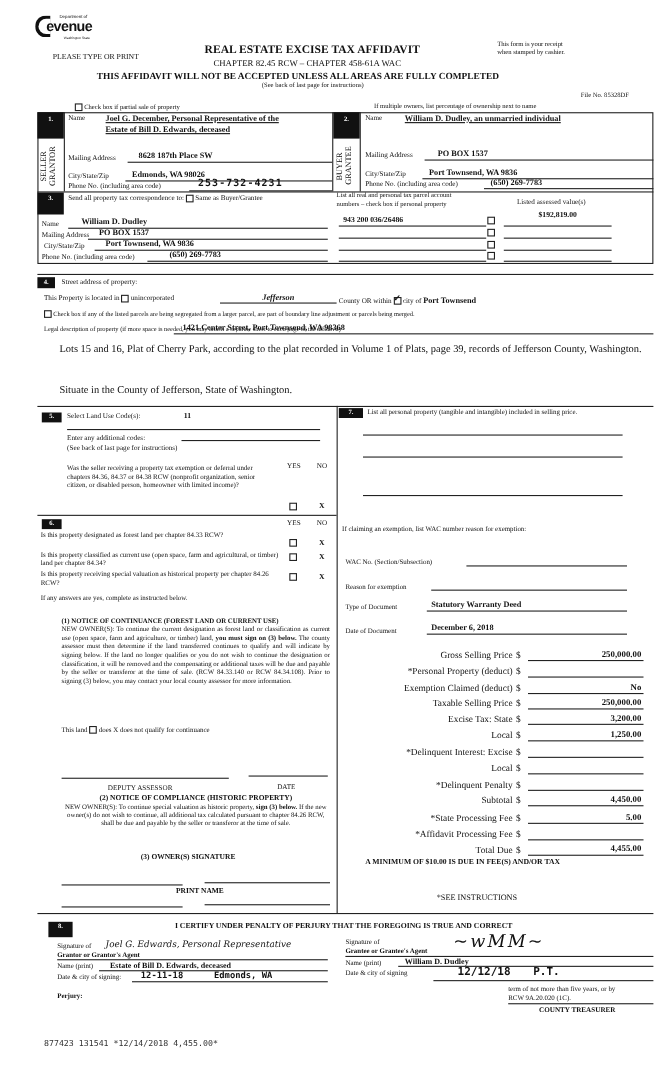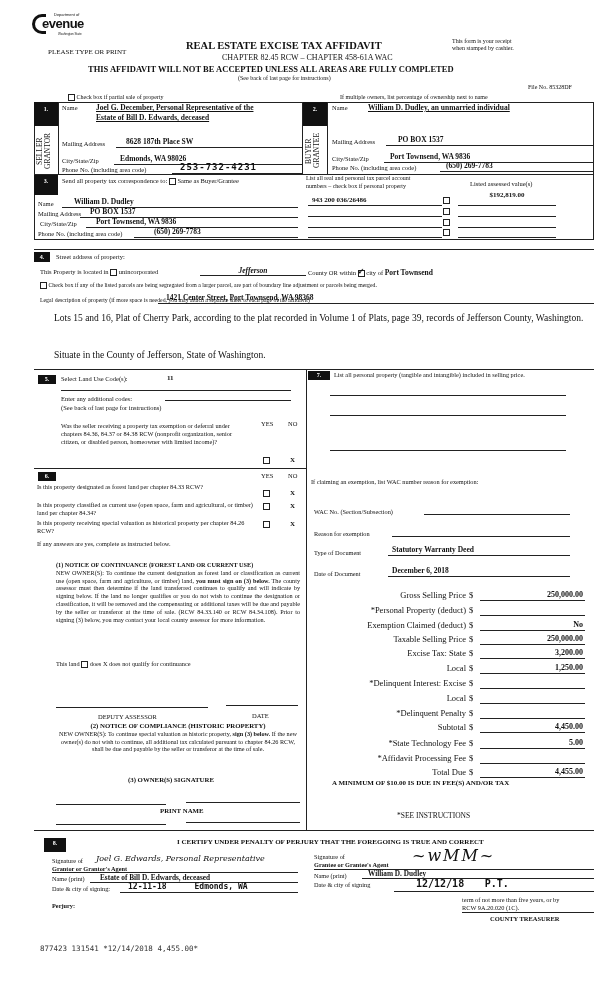--- a/index.html
+++ b/index.html
@@ -25,21 +25,21 @@
 <body>
 
 <div class="abs" style="left:32px;top:12px;width:60px;height:26px;">
   <div style="position:absolute;left:0;top:2px;width:14px;height:20px;border:3px solid #111;border-right:none;border-radius:12px 0 0 12px;"></div>
   <div style="position:absolute;left:22px;top:0;font-size:4px;font-family:'Liberation Sans',sans-serif;">Department of</div>
   <div style="position:absolute;left:10px;top:4px;font-size:13px;font-weight:bold;font-family:'Liberation Sans',sans-serif;letter-spacing:-0.5px;">evenue</div>
   <div style="position:absolute;left:26px;top:20px;font-size:3px;font-family:'Liberation Sans',sans-serif;">Washington State</div>
 </div>
 <div class="abs" style="left:48px;top:48px;font-size:7px;">PLEASE TYPE OR PRINT</div>
 <div class="abs b" style="left:186px;top:40px;font-size:10.5px;">REAL ESTATE EXCISE TAX AFFIDAVIT</div>
-<div class="abs" style="left:194px;top:53px;font-size:8px;margin-left:28px;">CHAPTER 82.45 RCW – CHAPTER 458-61A WAC</div>
+<div class="abs" style="left:194px;top:53px;font-size:8px;">CHAPTER 82.45 RCW – CHAPTER 458-61A WAC</div>
 <div class="abs" style="left:452px;top:38px;font-size:6px;line-height:7px;">
   <div>This form is your receipt</div>
   <div>when stamped by cashier.</div>
 </div>
 <div class="abs b" style="left:88px;top:64px;font-size:8.5px;">THIS AFFIDAVIT WILL NOT BE ACCEPTED UNLESS ALL AREAS ARE FULLY COMPLETED</div>
 <div class="abs" style="left:238px;top:75px;font-size:6px;">(See back of last page for instructions)</div>
 <div class="abs" style="left:528px;top:84px;font-size:6px;">File No. 85328DF</div>
 <div class="abs" style="left:68px;top:94px;font-size:6px;">
   <span class="box"></span>
   <span>Check box if partial sale of property</span>
@@ -269,40 +269,40 @@
     <span class="fee-label">*Delinquent Penalty</span>
     <span class="fee-dollar">$</span>
     <span class="fee-line"></span>
   </div>
 <div class="fee-row" style="top:722px;">
     <span class="fee-label">Subtotal</span>
     <span class="fee-dollar">$</span>
     <span class="fee-line">4,450.00</span>
   </div>
 <div class="fee-row" style="top:738px;">
-    <span class="fee-label">*State Technology Fee</span>
+    <span class="fee-label">*State Processing Fee</span>
     <span class="fee-dollar">$</span>
     <span class="fee-line">5.00</span>
   </div>
 <div class="fee-row" style="top:753px;">
     <span class="fee-label">*Affidavit Processing Fee</span>
     <span class="fee-dollar">$</span>
     <span class="fee-line"></span>
   </div>
 <div class="fee-row" style="top:767px;">
     <span class="fee-label">Total Due</span>
     <span class="fee-dollar">$</span>
     <span class="fee-line">4,455.00</span>
   </div>
 
 <div class="abs b" style="left:332px;top:779px;font-size:7px;white-space:nowrap;">A MINIMUM OF $10.00 IS DUE IN FEE(S) AND/OR TAX</div>
 <div class="abs" style="left:397px;top:811px;font-size:7.5px;">*SEE INSTRUCTIONS</div>
 
 <div class="abs secnum" style="left:44px;top:838px;width:22px;height:14px;line-height:10px;">8.</div>
-<div class="abs b" style="left:148px;top:838px;font-size:7px;white-space:nowrap;padding-left:29px;">I CERTIFY UNDER PENALTY OF PERJURY THAT THE FOREGOING IS TRUE AND CORRECT</div>
+<div class="abs b" style="left:130px;top:838px;font-size:7px;white-space:nowrap;padding-left:29px;">I CERTIFY UNDER PENALTY OF PERJURY THAT THE FOREGOING IS TRUE AND CORRECT</div>
 
 <div class="abs" style="left:52px;top:857px;font-size:6.3px;line-height:7.5px;">
   <div>Signature of</div>
   <div class="b">Grantor or Grantor's Agent</div>
 </div>
 <div class="abs script" style="left:96px;top:854px;font-size:8px;white-space:nowrap;">Joel G. Edwards, Personal Representative</div>
 <div class="abs" style="left:52px;top:872px;width:246px;height:1px;background:#222;"></div>
 <div class="abs" style="left:52px;top:875px;font-size:6.3px;">Name (print)</div>
 <div class="abs b ln" style="left:90px;top:873px;width:208px;height:10px;font-size:7.3px;padding-left:10px;">Estate of Bill D. Edwards, deceased</div>
 <div class="abs" style="left:52px;top:885px;font-size:6.3px;">Date &amp; city of signing:</div>

